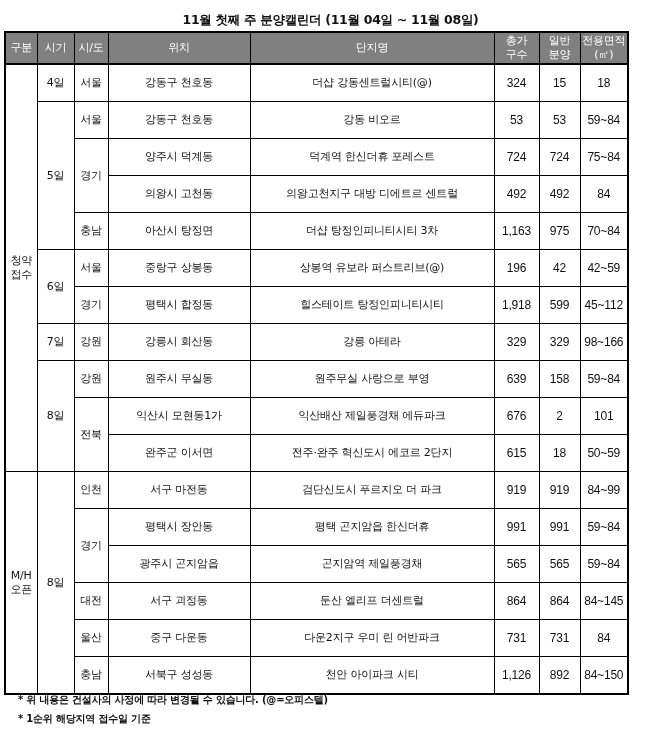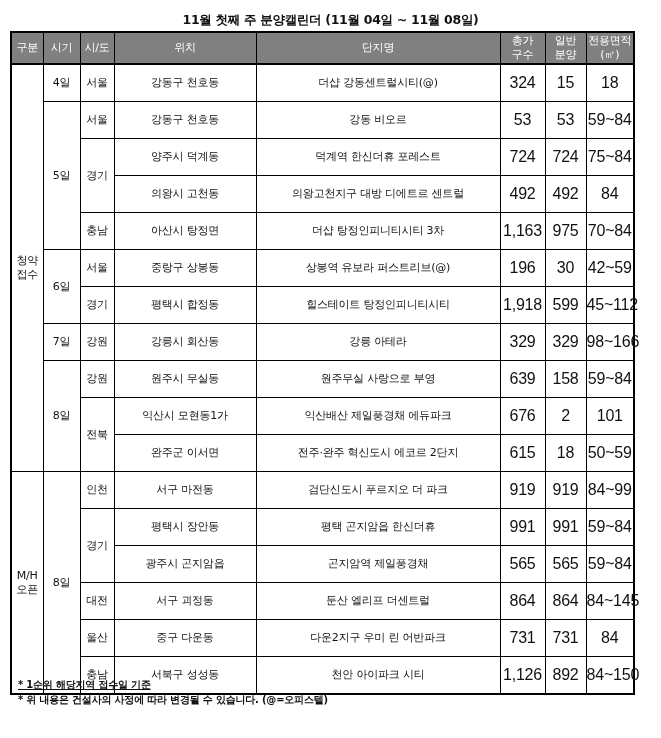--- a/index.html
+++ b/index.html
@@ -20,21 +20,21 @@
     left: 0;
     top: 12px;
     width: 661px;
     text-align: center;
     font-size: 12.5px;
     font-weight: bold;
     letter-spacing: -0.3px;
   }
   table.cal {
     position: absolute;
-    left: 10px;
+    left: 4px;
     top: 31px;
     border-collapse: collapse;
     table-layout: fixed;
     width: 623px;
     font-size: 11px;
   }
   table.cal th, table.cal td {
     border: 1px solid #000000;
     text-align: center;
     vertical-align: middle;
@@ -62,22 +62,22 @@
     border-bottom: 2px solid #000000;
   }
   .footer {
     position: absolute;
     left: 18px;
     font-size: 10px;
     font-weight: bold;
     letter-spacing: -0.2px;
   }
   .footer.f1 { top: 693px; }
-  .footer.f2 { top: 678px; text-decoration: underline; }
-  .num { font-family: "Liberation Sans", "DejaVu Sans", sans-serif; font-size: 16px; }
+  .footer.f2 { top: 712px; }
+  .num { font-family: "Liberation Sans", "DejaVu Sans", sans-serif; font-size: 12px; }
 </style>
 </head>
 <body>
 
 <div class="title">11월 첫째 주 분양캘린더 (11월 04일 ~ 11월 08일)</div>
 
 <table class="cal">
   <colgroup>
     <col style="width:32px">
     <col style="width:37px">
@@ -143,21 +143,21 @@
       <td class="num">1,163</td>
       <td class="num">975</td>
       <td class="num">70~84</td>
     </tr>
     <tr>
       <td rowspan="2">6일</td>
       <td>서울</td>
       <td>중랑구 상봉동</td>
       <td>상봉역 유보라 퍼스트리브(@)</td>
       <td class="num">196</td>
-      <td class="num">30</td>
+      <td class="num">42</td>
       <td class="num">42~59</td>
     </tr>
     <tr>
       <td>경기</td>
       <td>평택시 합정동</td>
       <td>힐스테이트 탕정인피니티시티</td>
       <td class="num">1,918</td>
       <td class="num">599</td>
       <td class="num">45~112</td>
     </tr>

